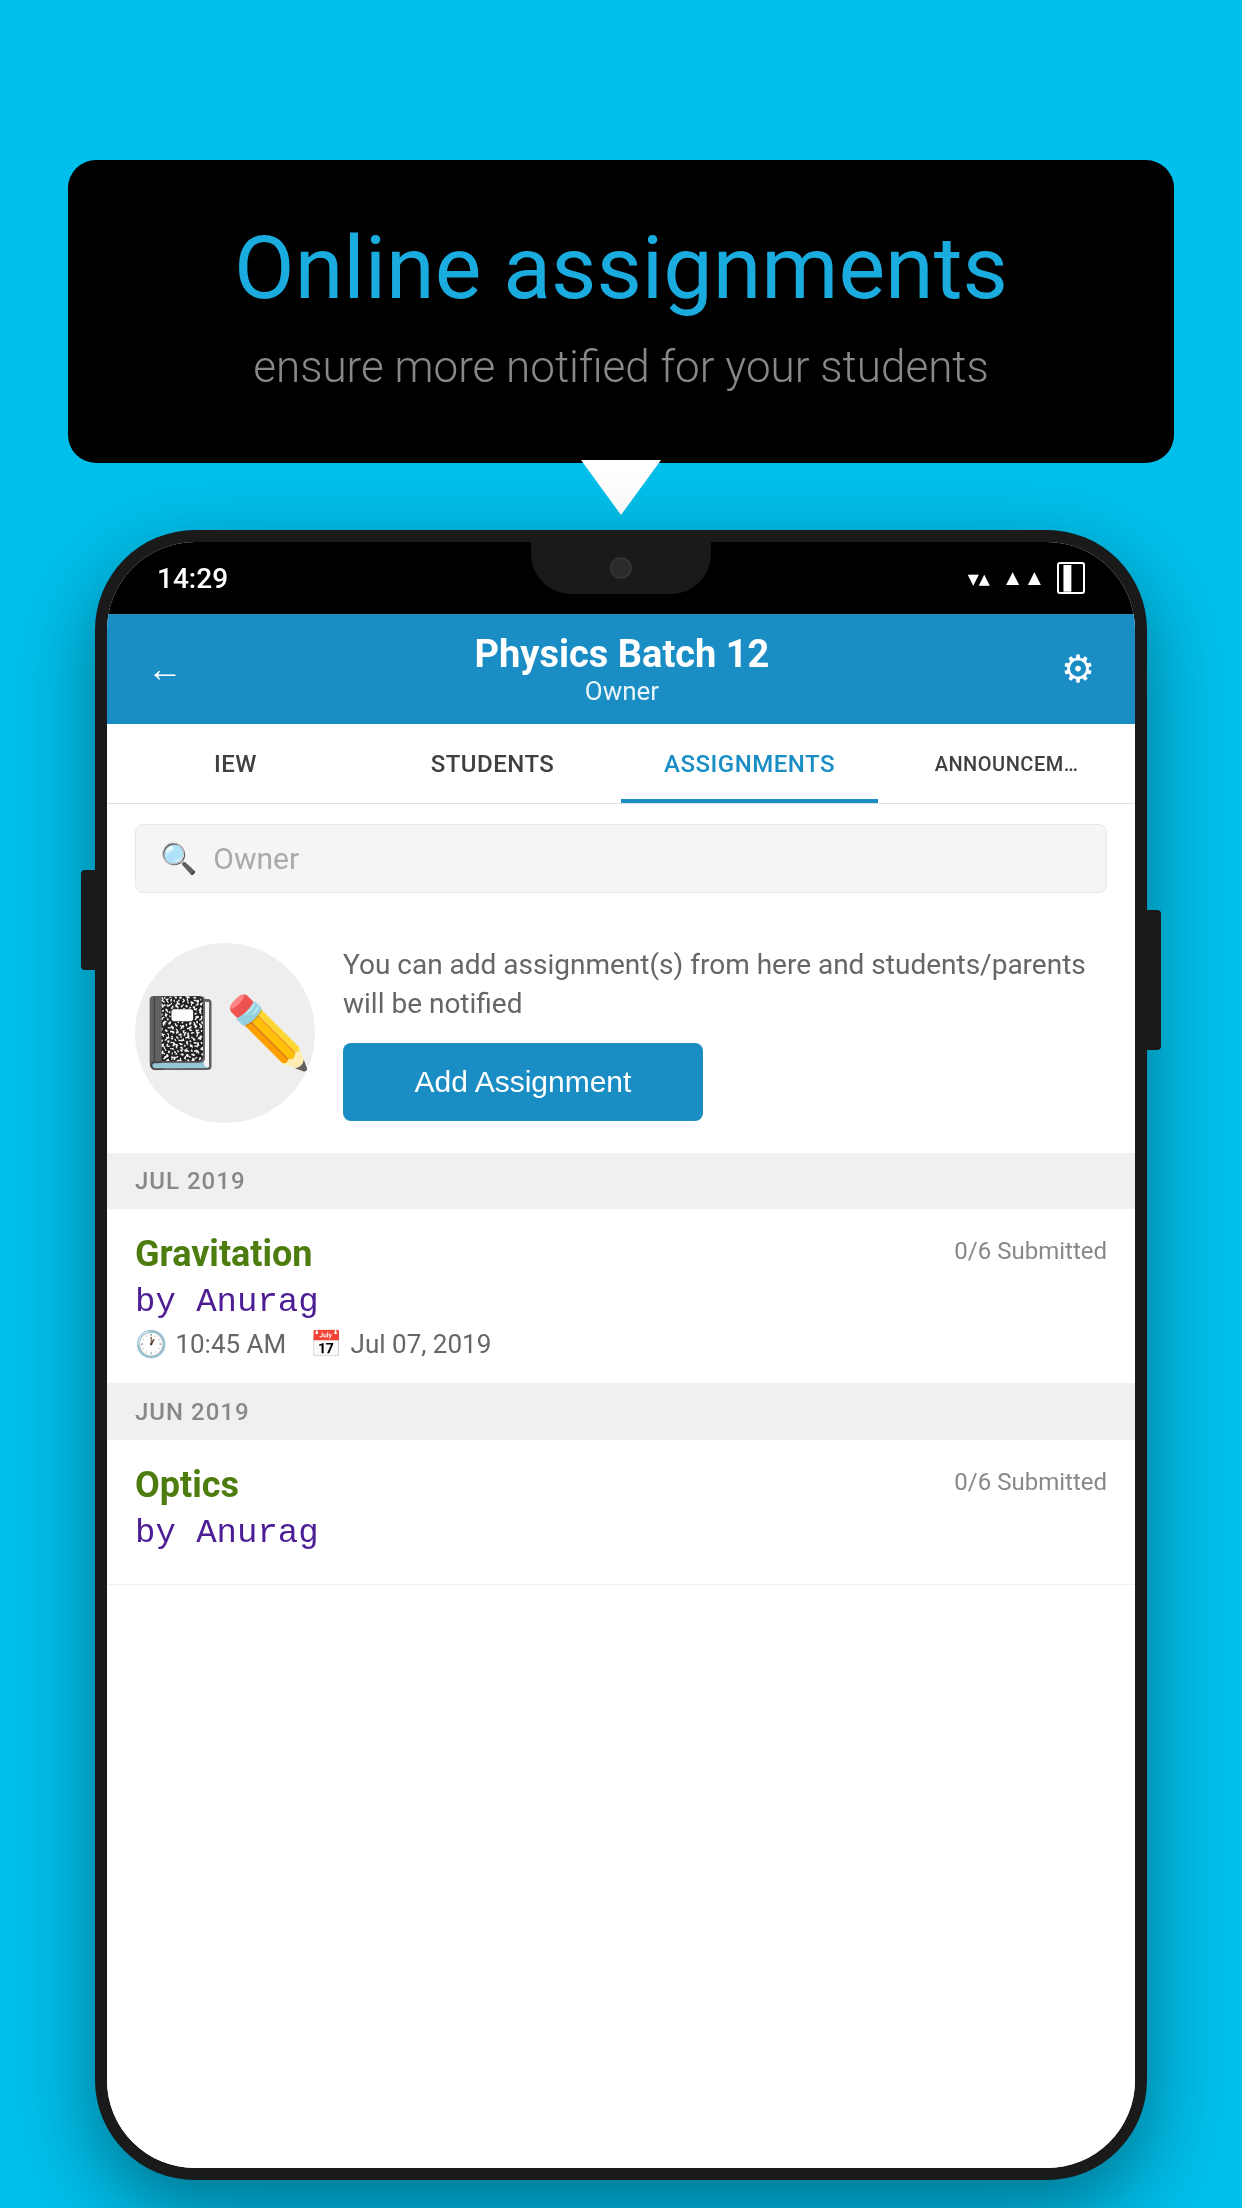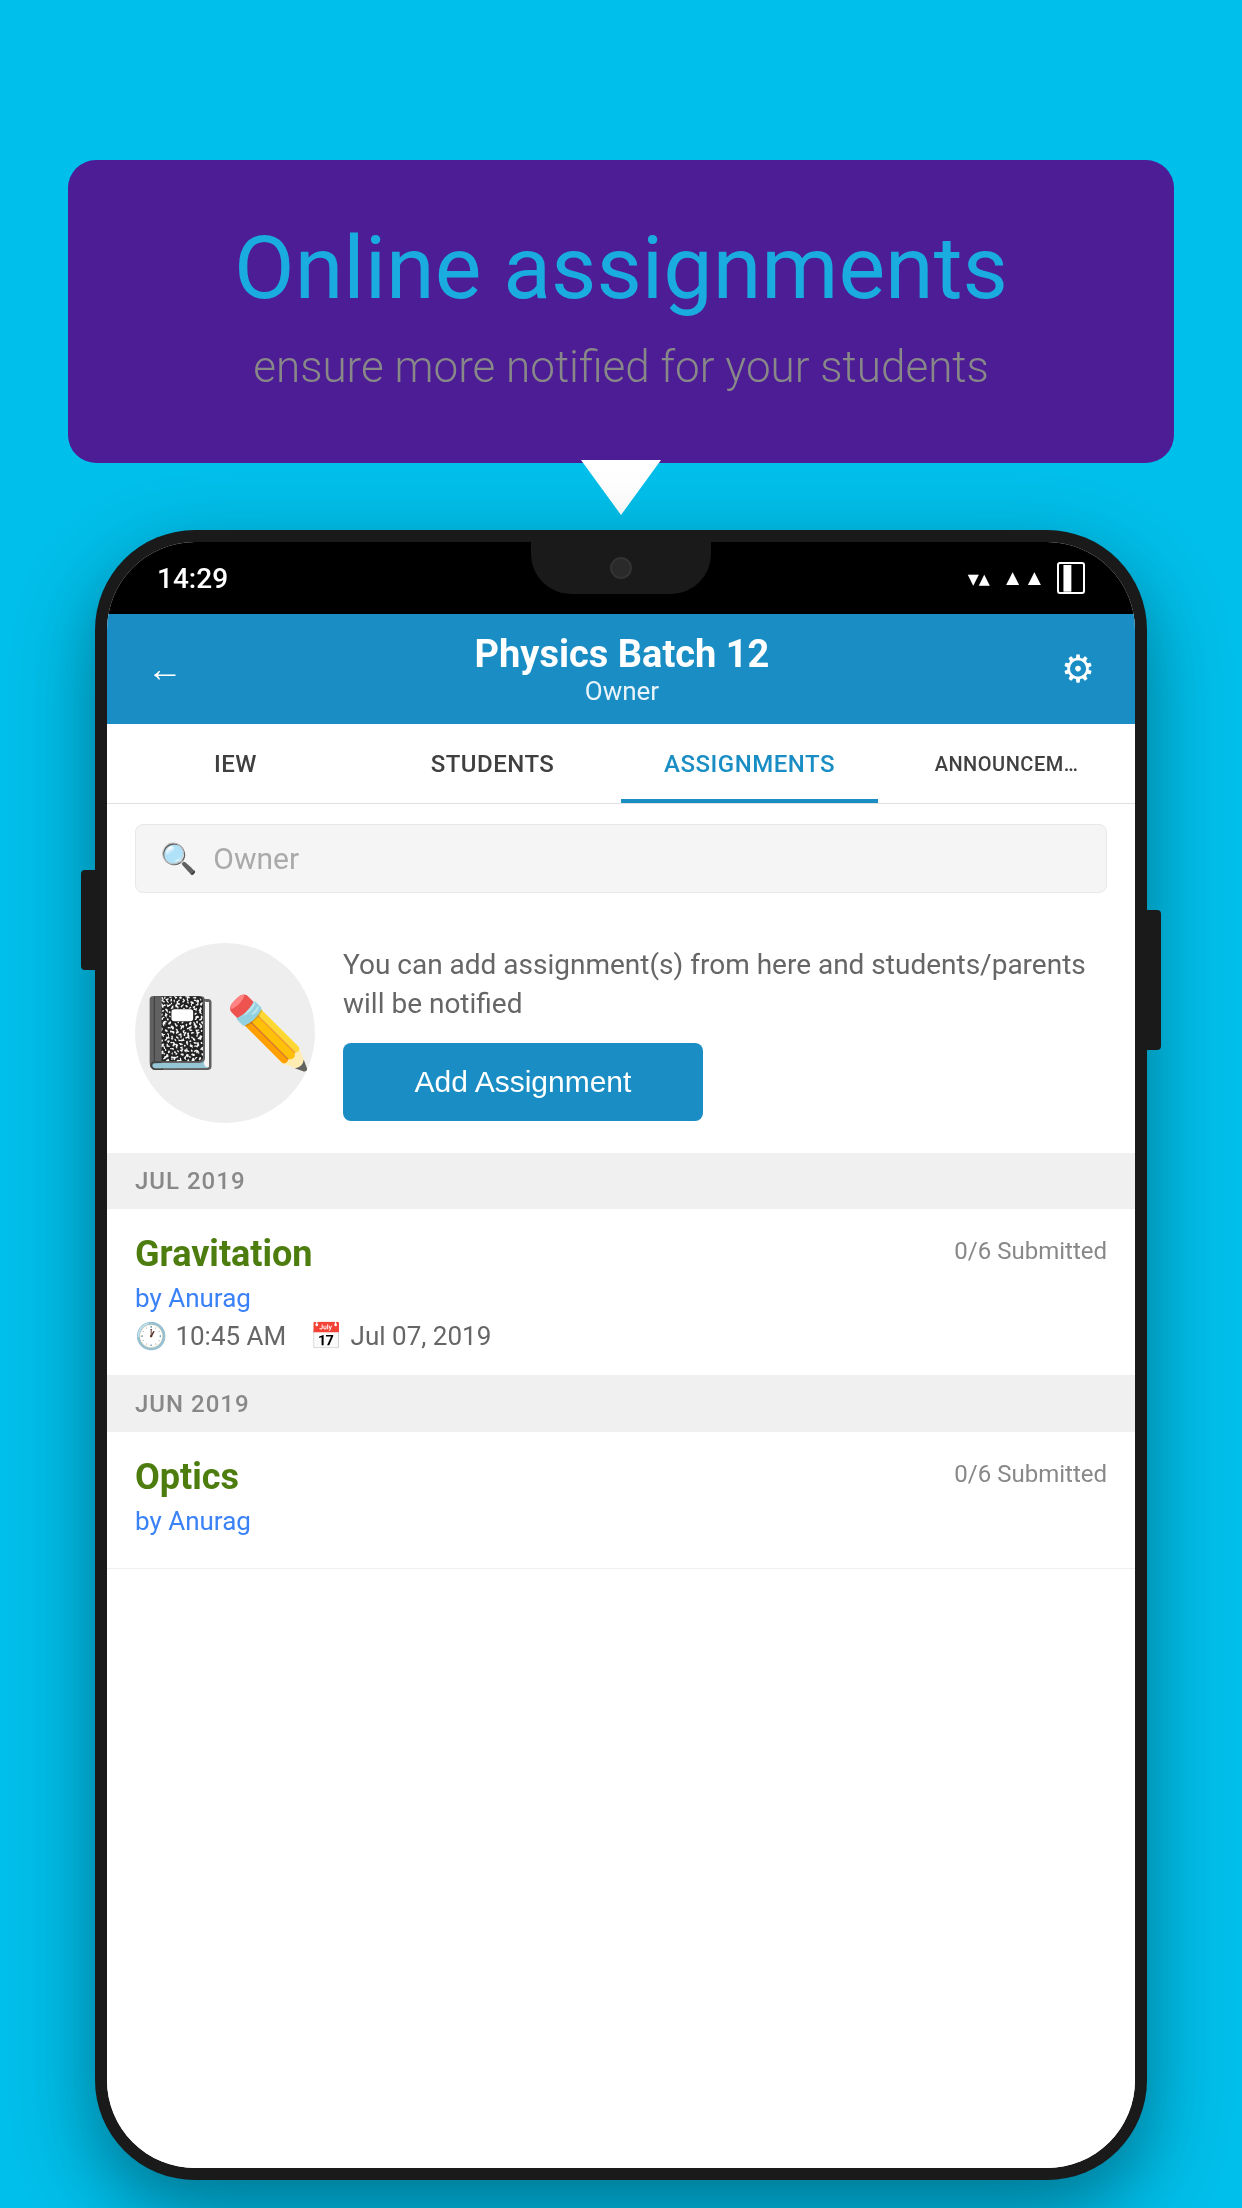--- a/index.html
+++ b/index.html
@@ -15,21 +15,21 @@
 
     
     .speech-bubble-container {
       position: absolute;
       top: 160px;
       left: 68px;
       width: 1106px;
     }
 
     .speech-bubble {
-      background: #4c1d95;
+      background: #000000;
       border-radius: 28px;
       padding: 60px 80px 70px;
       position: relative;
     }
 
     .speech-bubble::after {
       content: '';
       position: absolute;
       bottom: -52px;
       left: 50%;
@@ -342,23 +342,24 @@
       color: #4d7c0f;
     }
 
     .assignment-submitted {
       font-size: 24px;
       color: #888;
       margin-top: 4px;
     }
 
     .by-author {
-      color: #3b82f6;
-      font-size: 26px;
+      color: #4c1d95;
+      font-size: 34px;
       margin-bottom: 8px;
+      font-family: Liberation Mono, monospace;
     }
 
     .meta-row {
       display: flex;
       align-items: center;
       gap: 24px;
       margin-top: 8px;
     }
 
     .meta-item {

